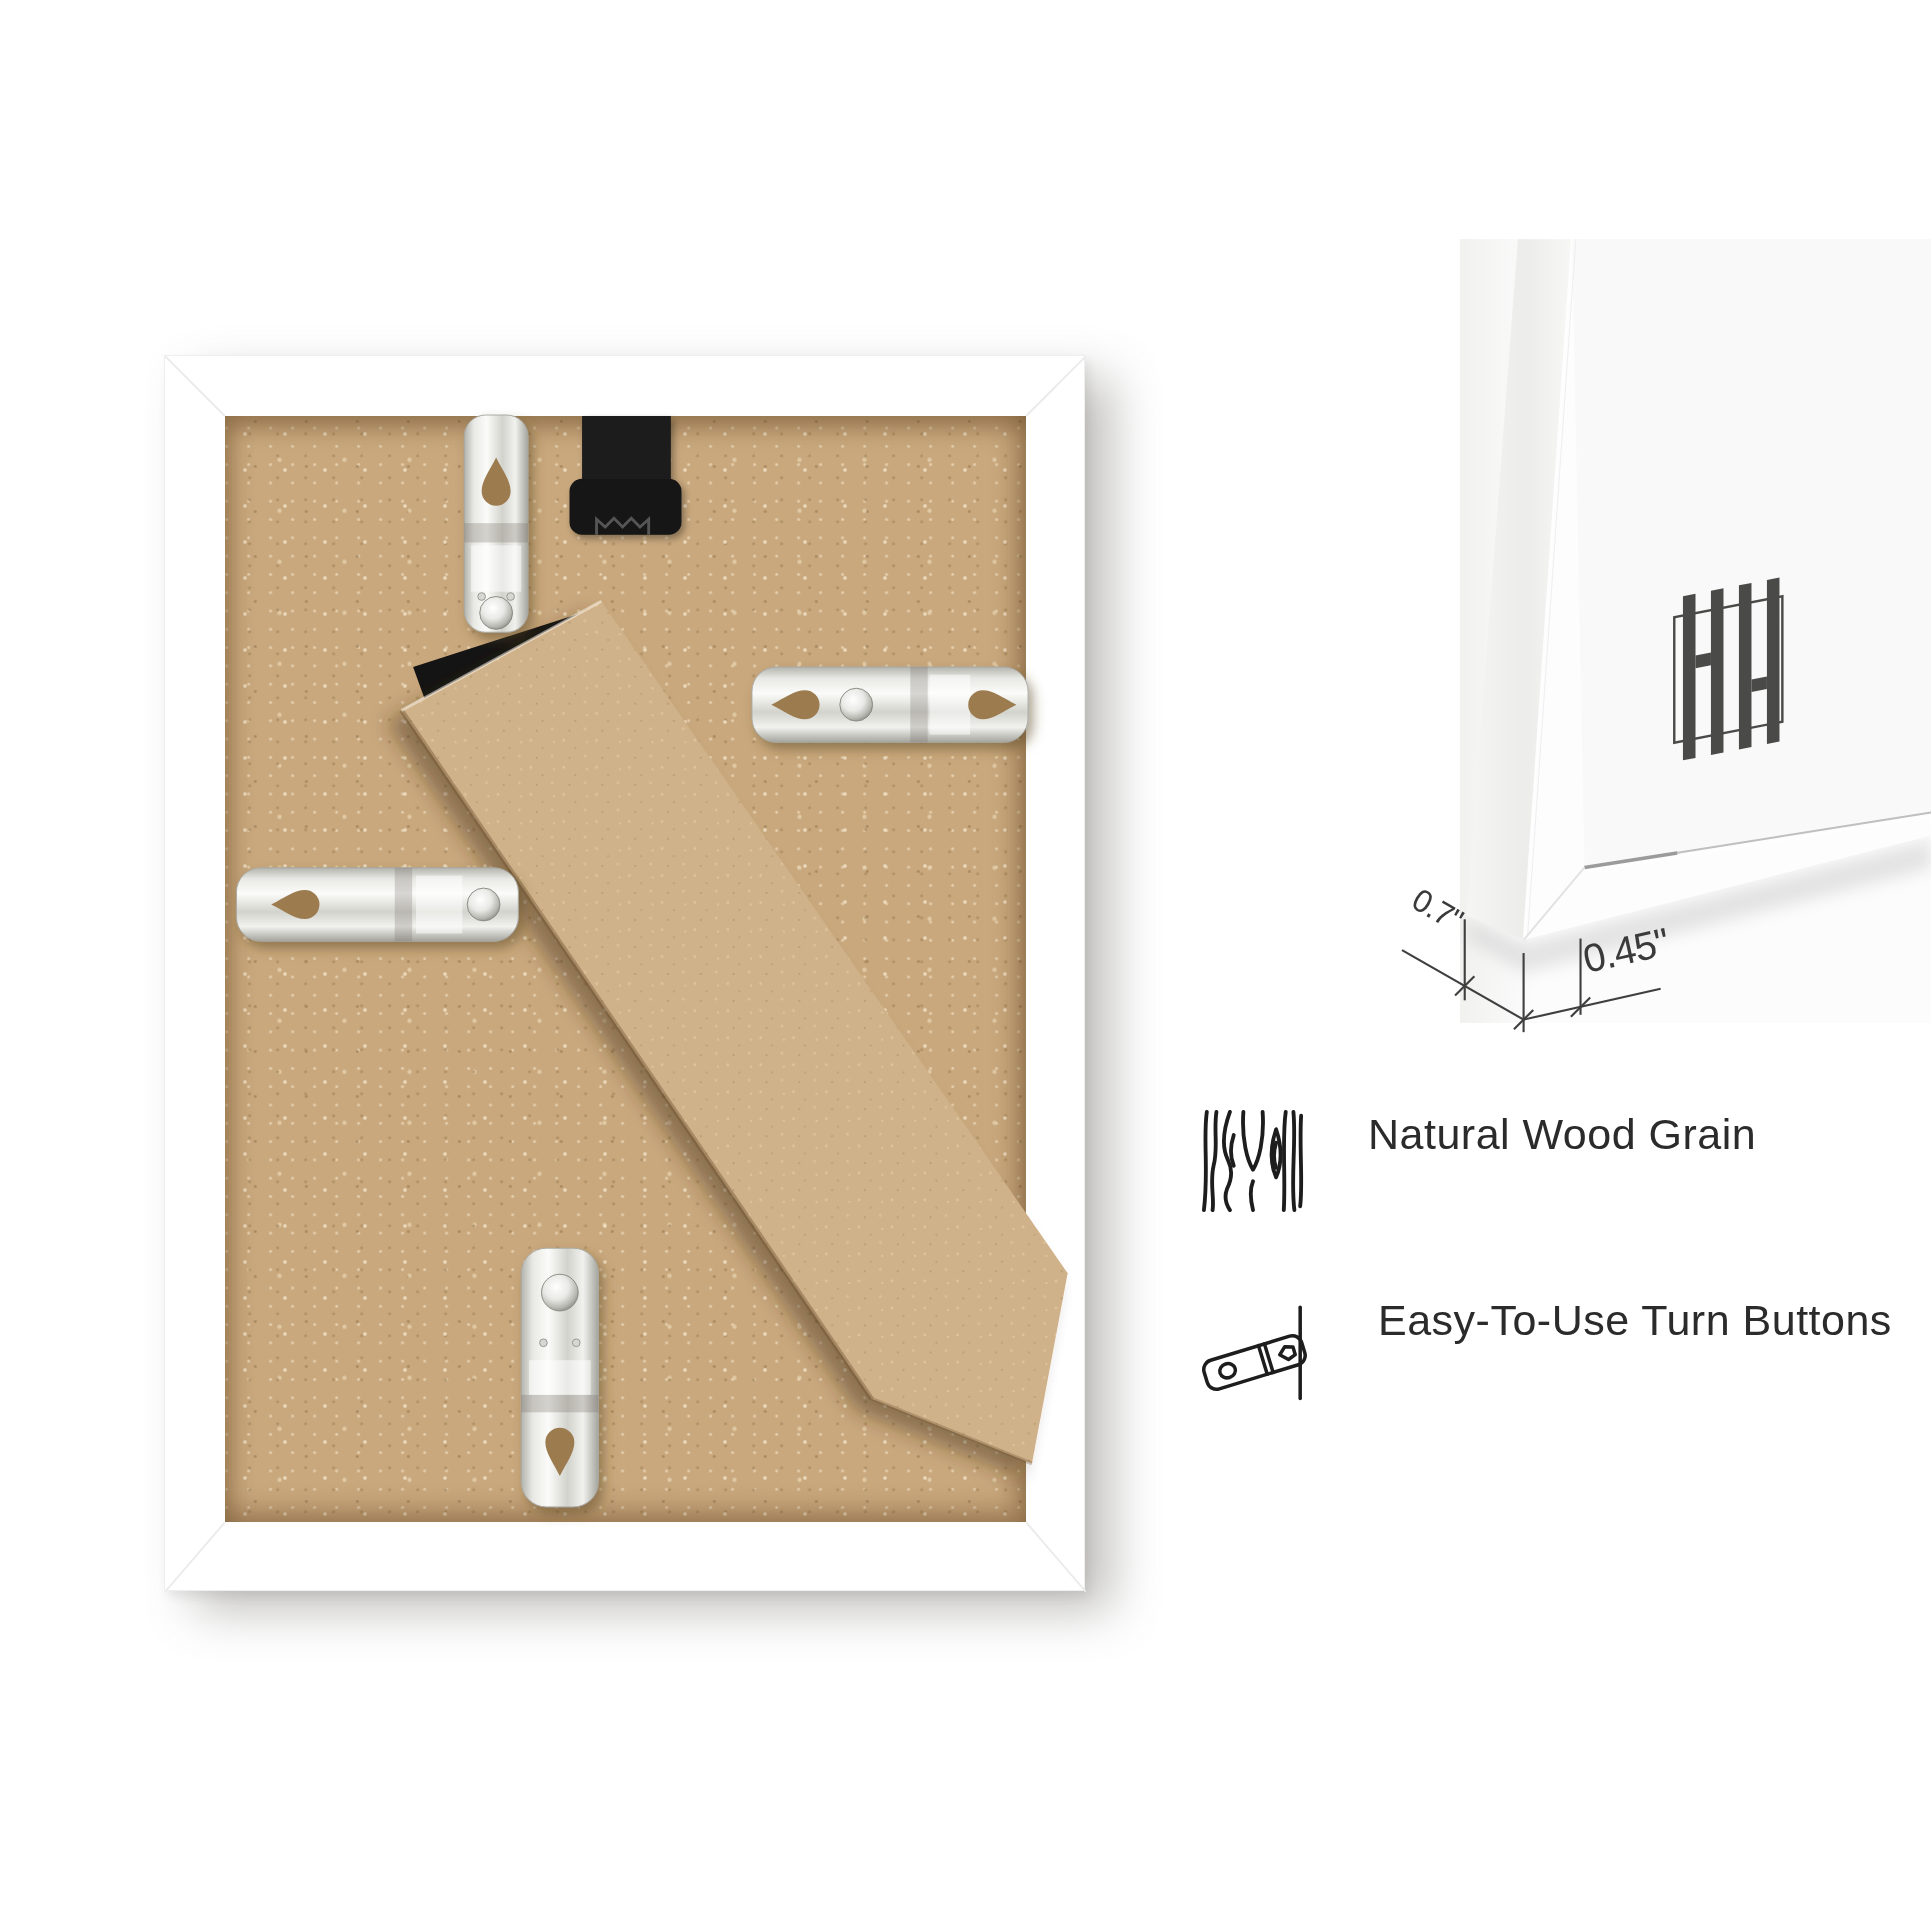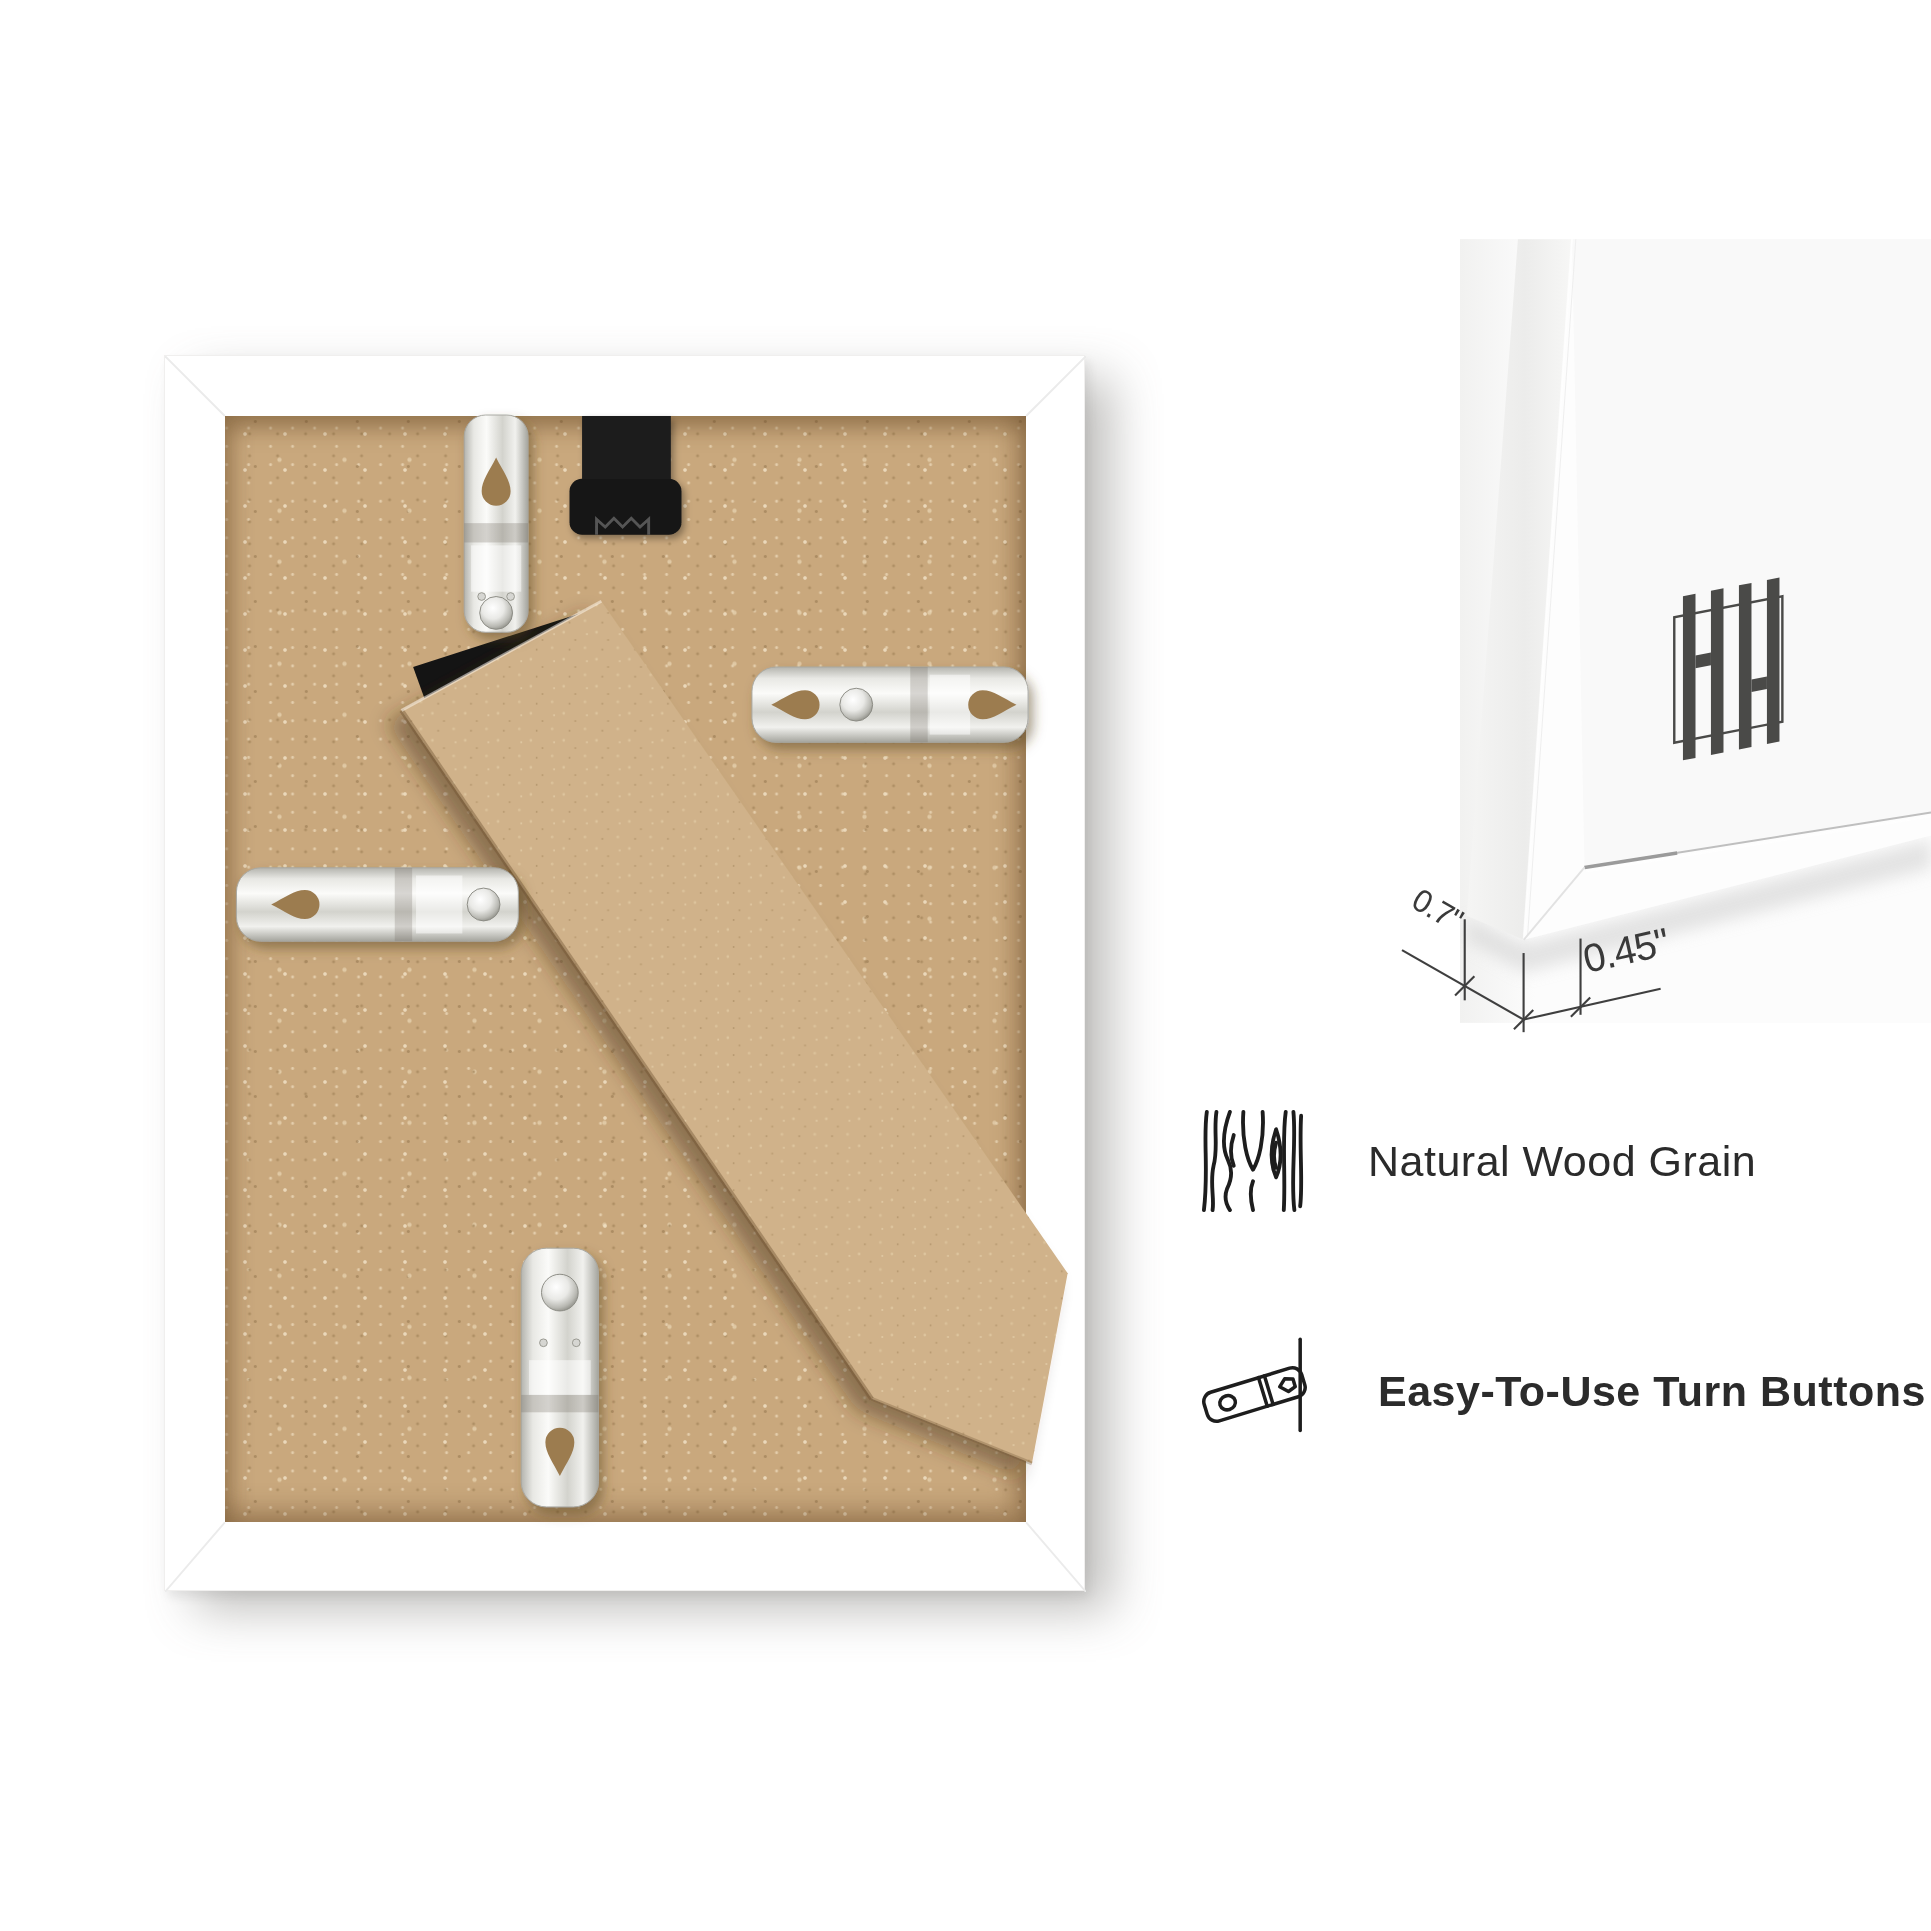--- a/index.html
+++ b/index.html
@@ -30,30 +30,30 @@
       inset 11.6px 0 19.3px rgba(92,62,30,.18);
   }
   .back-art{position:absolute;left:0;top:0;width:921px;height:1236px;}
   
   .corner-photo{
     position:absolute;left:1460px;top:239px;width:471px;height:784px;overflow:hidden;
   }
   .dim-annotation{position:absolute;left:1347px;top:864px;width:386px;height:208px;}
   .dim-text{fill:#3a3a3a;font-family:"Liberation Sans",sans-serif;letter-spacing:-1px;}
   
-  .feature-row{position:absolute;left:1200px;display:flex;align-items:center;gap:62px;}
+  .feature-row{position:absolute;left:1200px;display:flex;gap:62px;}
   .feature-icon{flex:0 0 auto;display:block;}
   .feature-icon path,.feature-icon rect,.feature-icon line,.feature-icon ellipse{
     stroke:#1d1d1d;stroke-width:4;fill:none;stroke-linecap:round;stroke-linejoin:round;
   }
   .feature-label{
     font-size:43px;color:#2b2b2b;letter-spacing:0.5px;white-space:nowrap;
   }
   .row-1{top:1110px;}
-  .row-2{top:1328px;font-weight:bold;}
+  .row-2{top:1296px;}
   .row-3{top:1524px;}
 </style>
 </head>
 <body>
 
 <div class="canvas">
 
   <div class="back-photo">
     <div class="mdf"></div>
 

